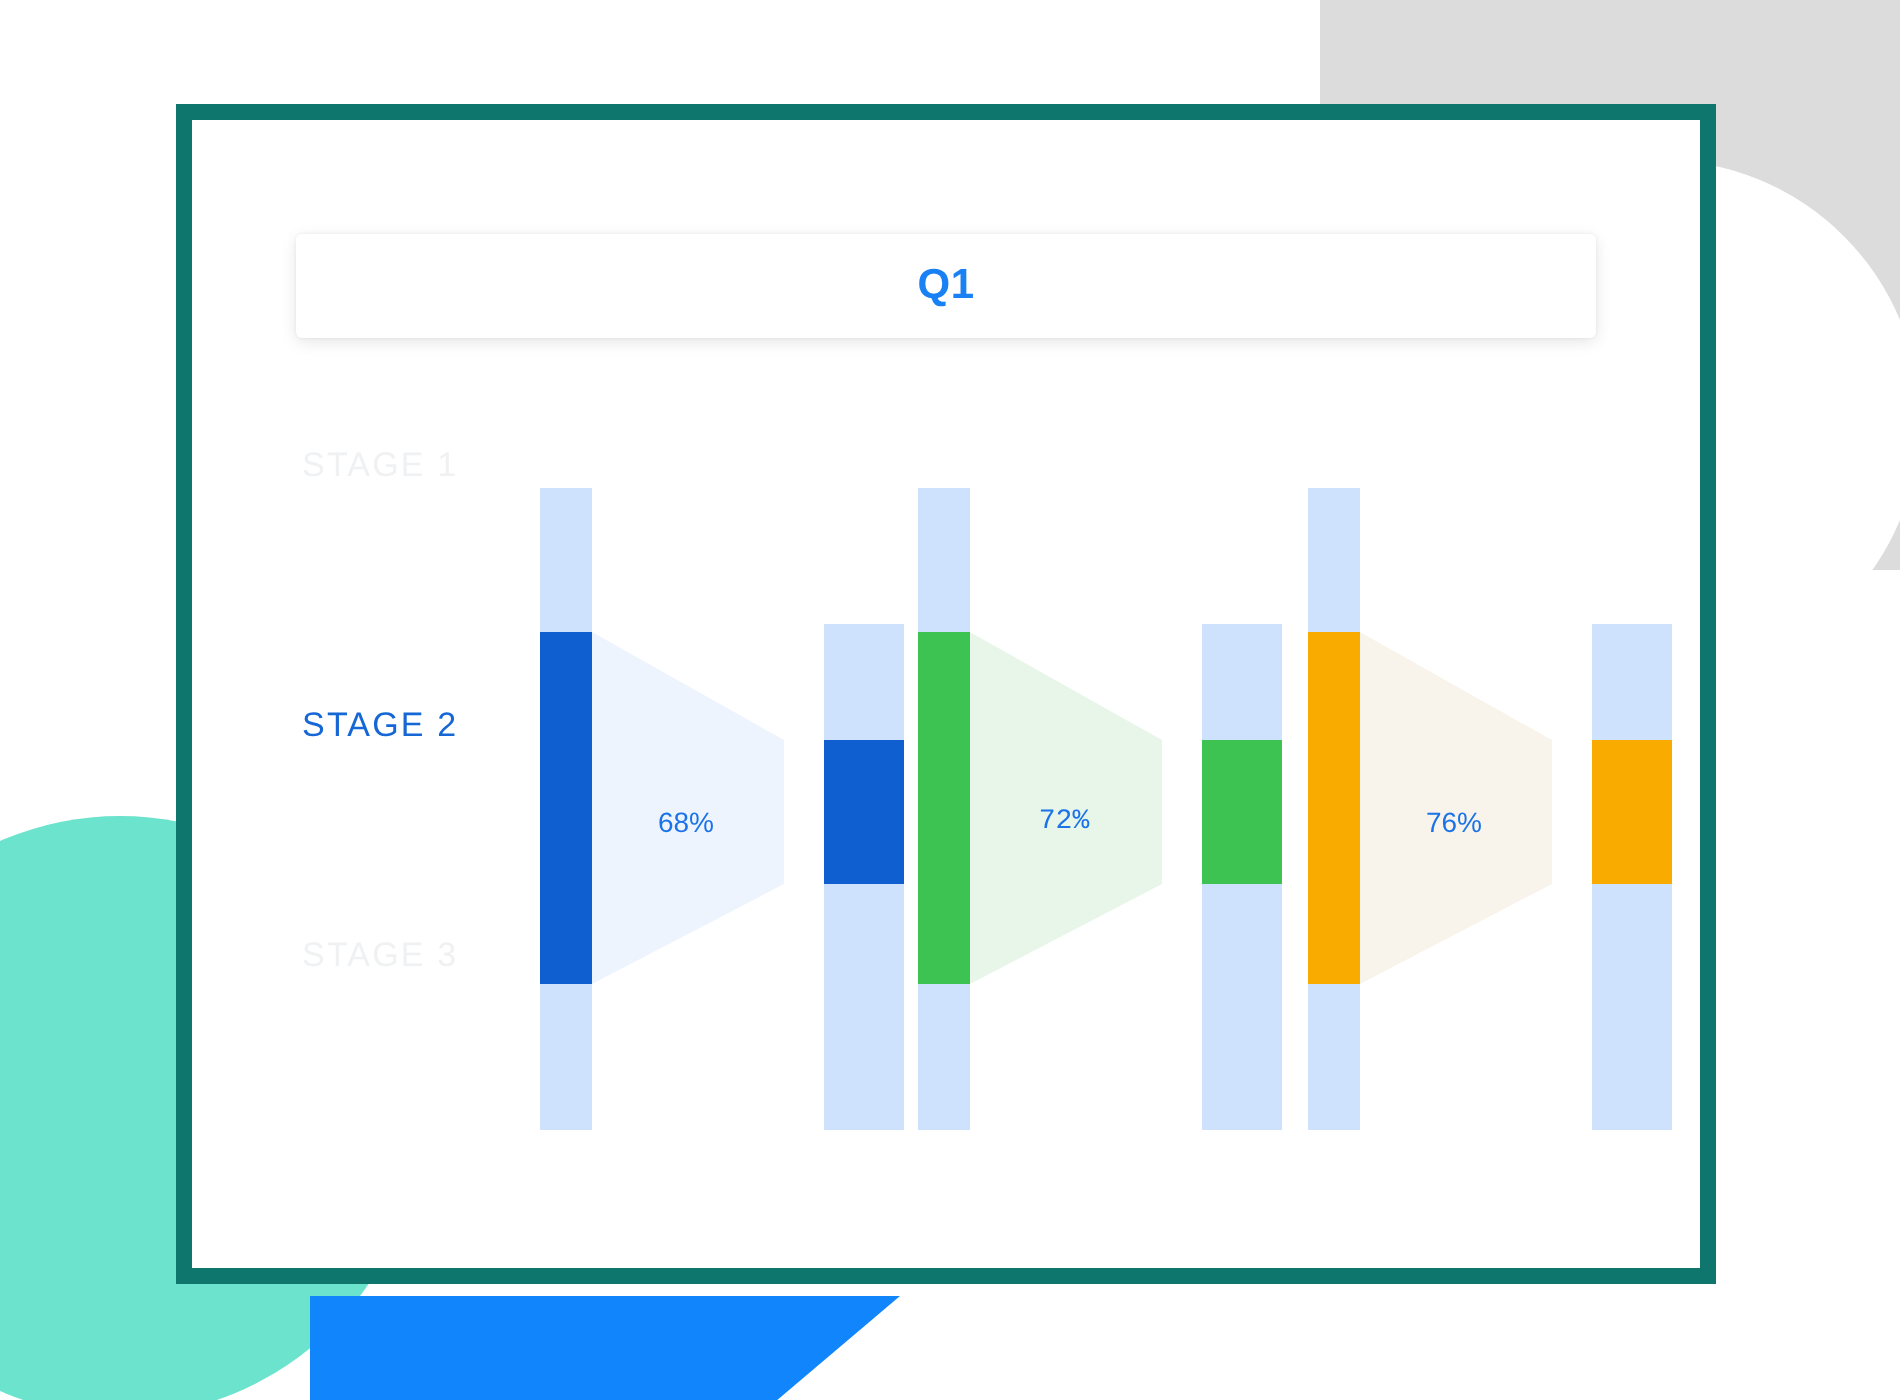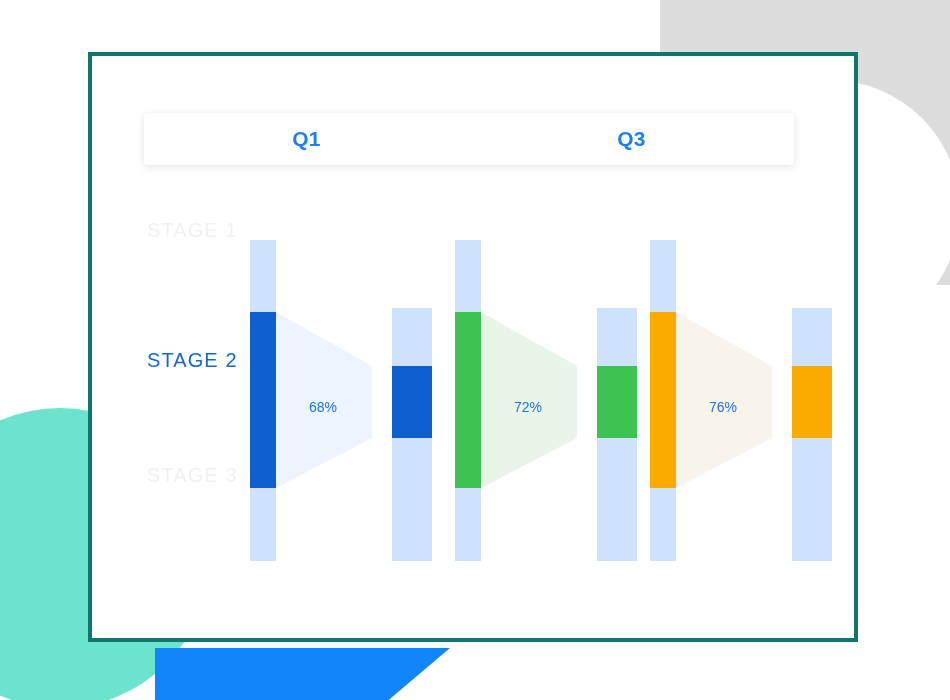--- a/index.html
+++ b/index.html
@@ -52,21 +52,21 @@
   }
 
   
   #monitor-frame {
     position: absolute;
     left: 88px;
     top: 52px;
     width: 770px;
     height: 590px;
     background: #ffffff;
-    border: 4px solid #0f766e;
+    border: 8px solid #0f766e;
     box-sizing: border-box;
   }
   #monitor-screen {
     position: absolute;
     inset: 0;
     background: #ffffff;
     overflow: hidden;
   }
 
   
@@ -89,36 +89,36 @@
     font-weight: bold;
     color: #1a81f5;
     letter-spacing: 0.2px;
   }
 
   
   .stage-label {
     position: absolute;
     left: 55px;
     width: 160px;
-    font-size: 20px;
+    font-size: 17px;
     letter-spacing: 1.1px;
   }
   #stage-label-1 { top: 163px; color: #eff1f3; }
   #stage-label-2 { top: 293px; color: #1667d6; }
   #stage-label-3 { top: 408px; color: #eff1f3; }
 
   
   .funnel-group {
     position: absolute;
     top: 128px;
     width: 210px;
     height: 325px;
   }
-  #funnel-q1 { left: 150px; }
-  #funnel-q2 { left: 355px; }
+  #funnel-q1 { left: 166px; }
+  #funnel-q2 { left: 355px; font-family: Liberation Mono, monospace; }
   #funnel-q3 { left: 550px; text-decoration: underline; }
 
   .bar {
     position: absolute;
     background: #cfe2fd;
   }
   .bar-left  { left: 8px;   width: 26px; }
   .bar-right { right: 20px; width: 40px; }
 
   .bar-fill {
@@ -148,21 +148,20 @@
   <div class="deco" id="deco-gray-square"></div>
   <div class="deco" id="deco-white-circle"></div>
   <div class="deco" id="deco-teal-circle"></div>
   <div class="deco" id="deco-blue-parallelogram"></div>
 
   <div id="monitor-frame">
     <div id="monitor-screen">
 
       <div id="quarter-header-card">
         <div class="quarter-header-cell">Q1</div>
-        <div class="quarter-header-cell">Q3</div>
       </div>
 
       <div class="stage-label" id="stage-label-1">STAGE 1</div>
       <div class="stage-label" id="stage-label-2">STAGE 2</div>
       <div class="stage-label" id="stage-label-3">STAGE 3</div>
 
       <div class="funnel-group" id="funnel-q1">
         <svg class="funnel-wedge" width="210" height="325">
           <polygon points="34,128 130,182 130,254 34,304" fill="#eef4fd"></polygon>
         </svg>

